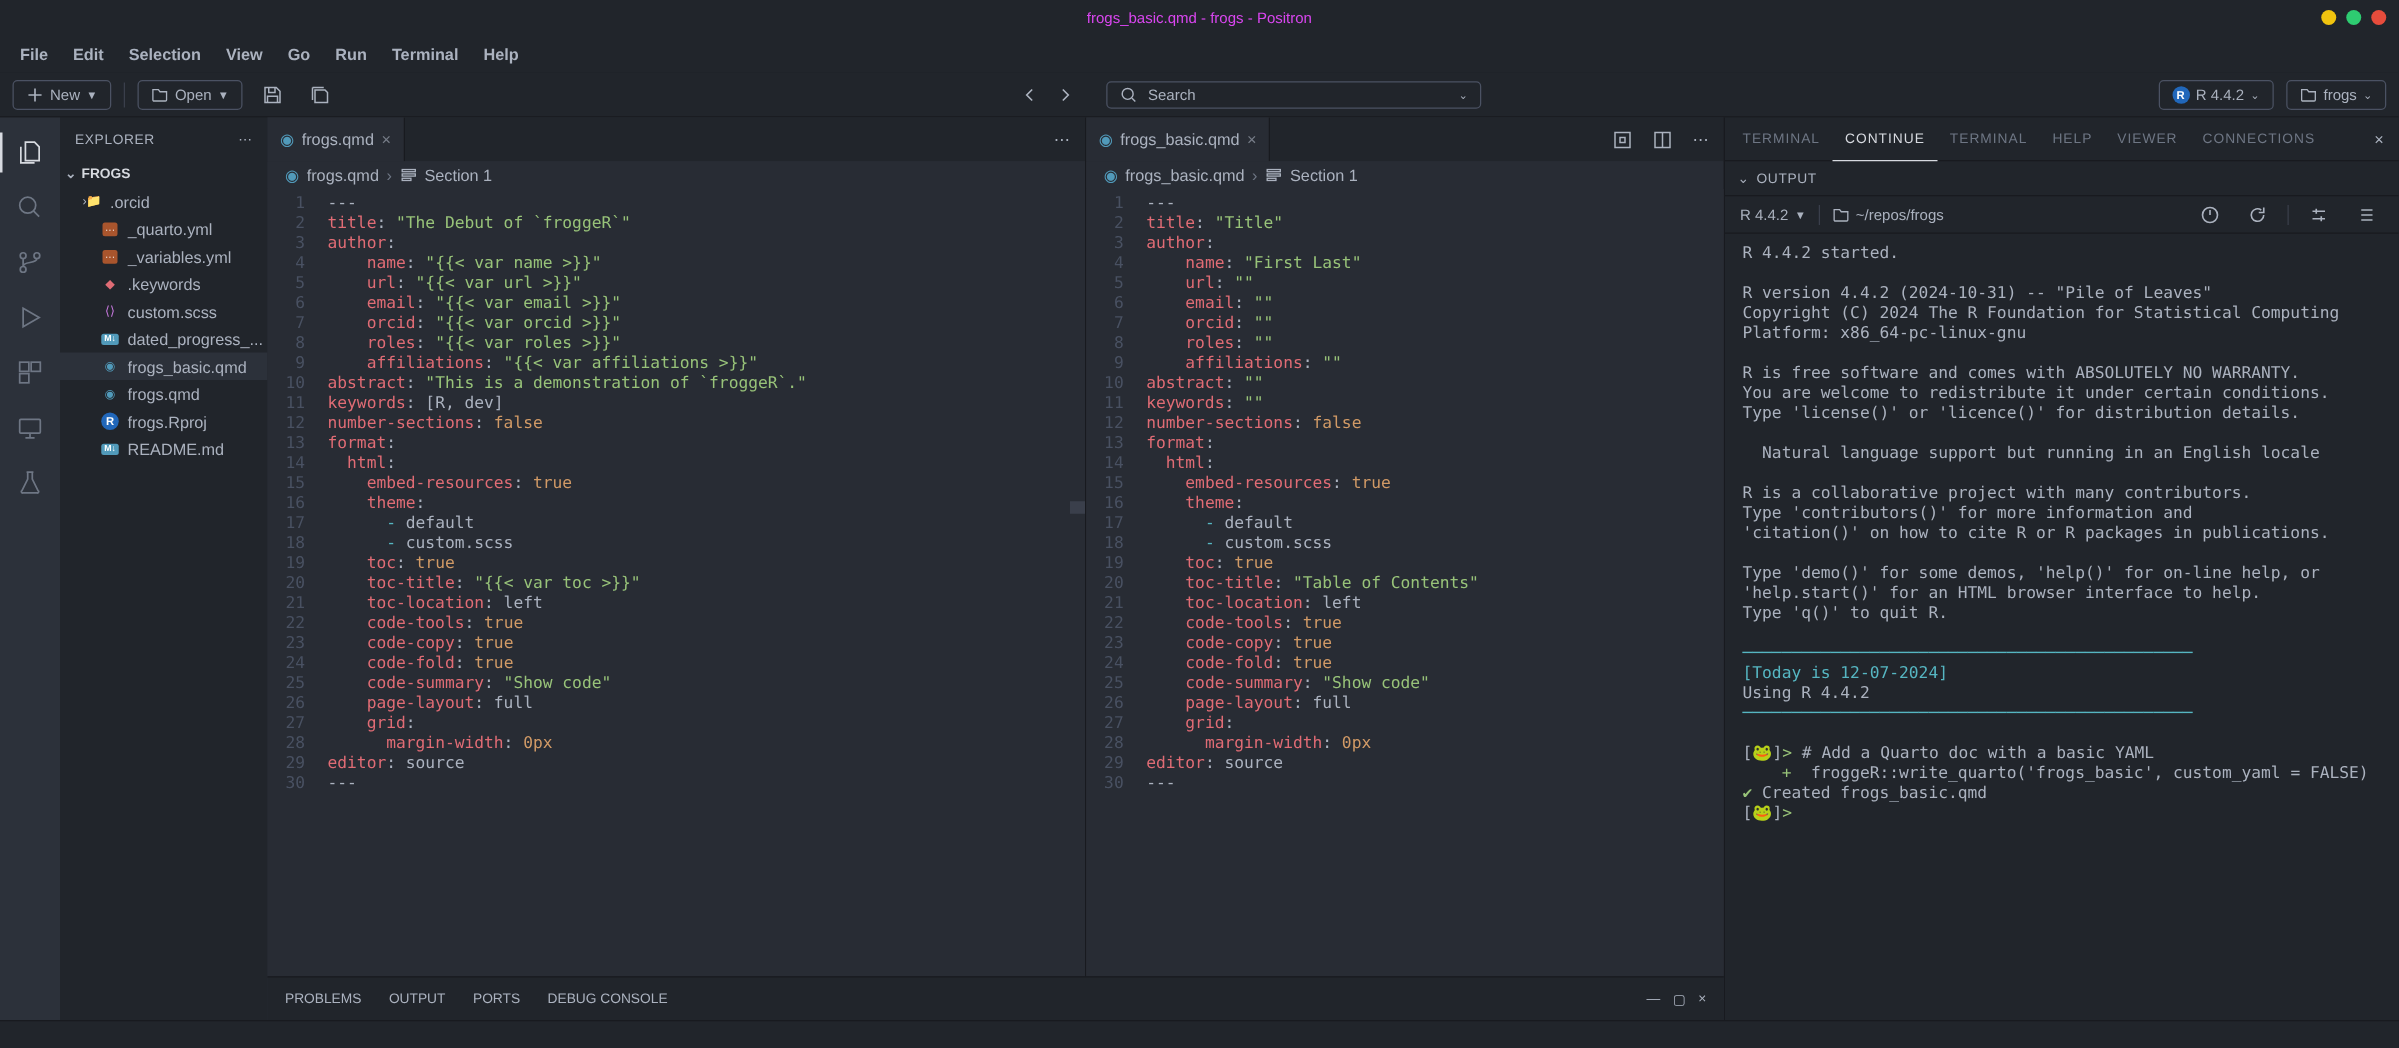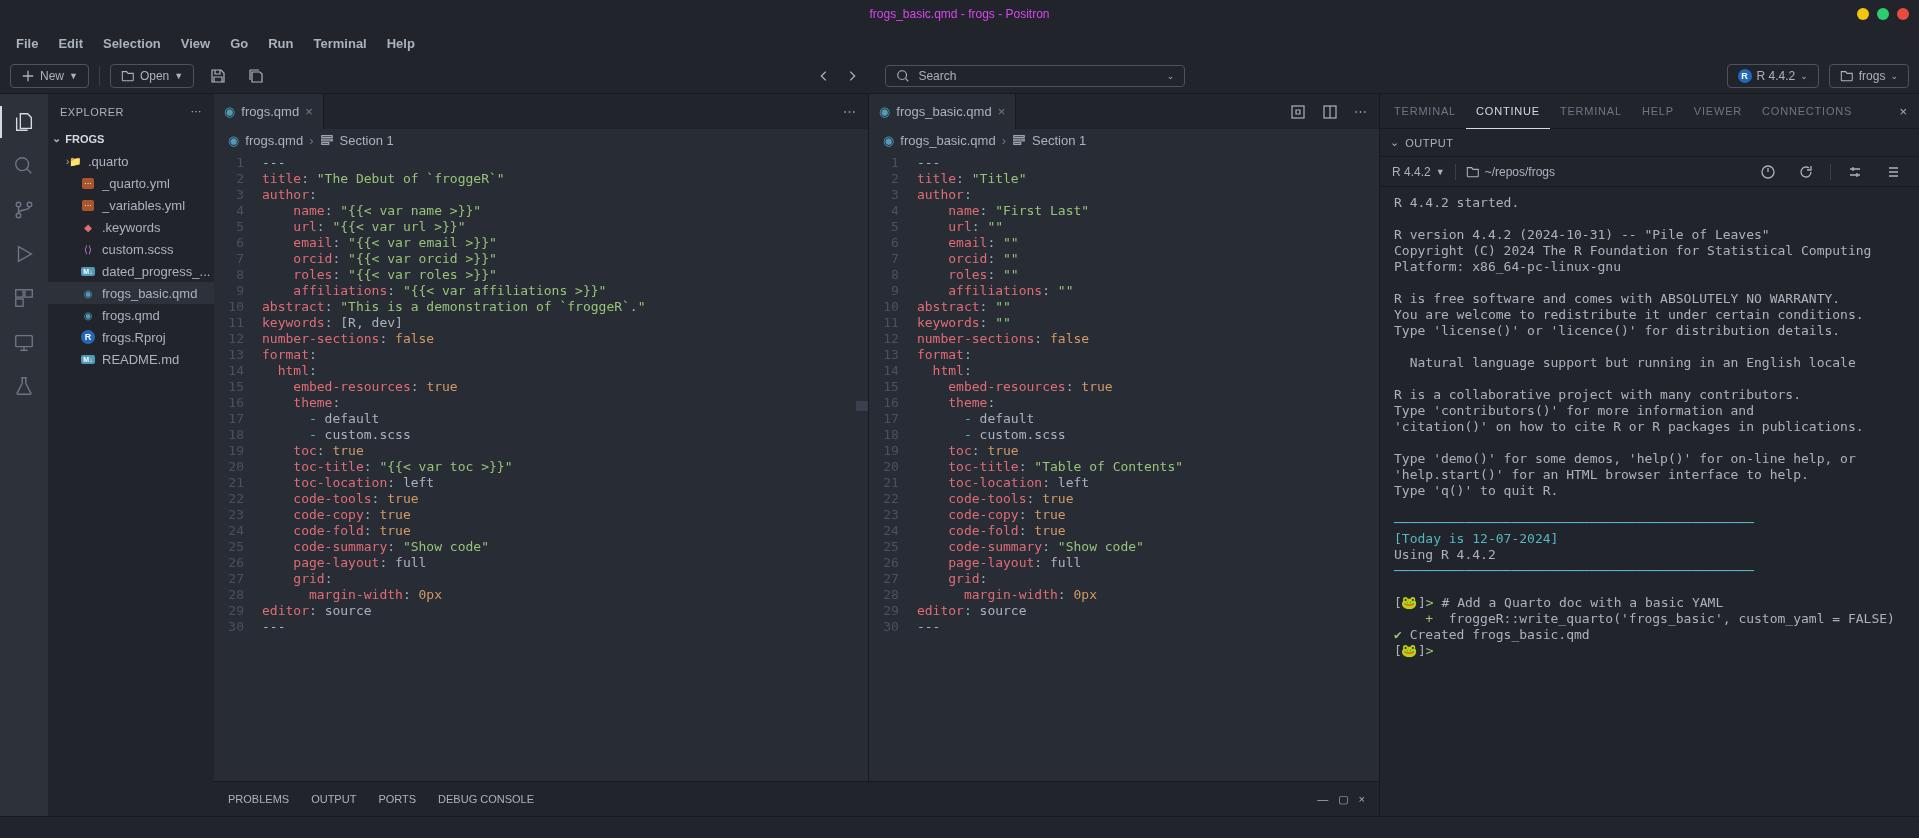--- a/index.html
+++ b/index.html
@@ -220,21 +220,21 @@
     <div class="section-header">
       <span class="folder-chev">⌄</span>
       <span>FROGS</span>
     </div>
     <div class="file-tree" id="file-tree">
         <div class="file-item">
           <span class="file-icon">
             <span style="color:#abb2bf">›</span>
             <span style="color:#8a8f99">📁</span>
           </span>
-          <span style="overflow: hidden; text-overflow: ellipsis; white-space: nowrap;">.quarto</span>
+          <span style="overflow: hidden; text-overflow: ellipsis; white-space: nowrap;">.orcid</span>
         </div>
         <div class="file-item indent">
           <span class="file-icon">
             <span style="background:#a9552d;color:#fff;font-size:8px;padding:1px 2px;border-radius:2px">···</span>
           </span>
           <span style="overflow: hidden; text-overflow: ellipsis; white-space: nowrap; text-align: center;">_quarto.yml</span>
         </div>
         <div class="file-item indent">
           <span class="file-icon">
             <span style="background:#a9552d;color:#fff;font-size:8px;padding:1px 2px;border-radius:2px">···</span>

